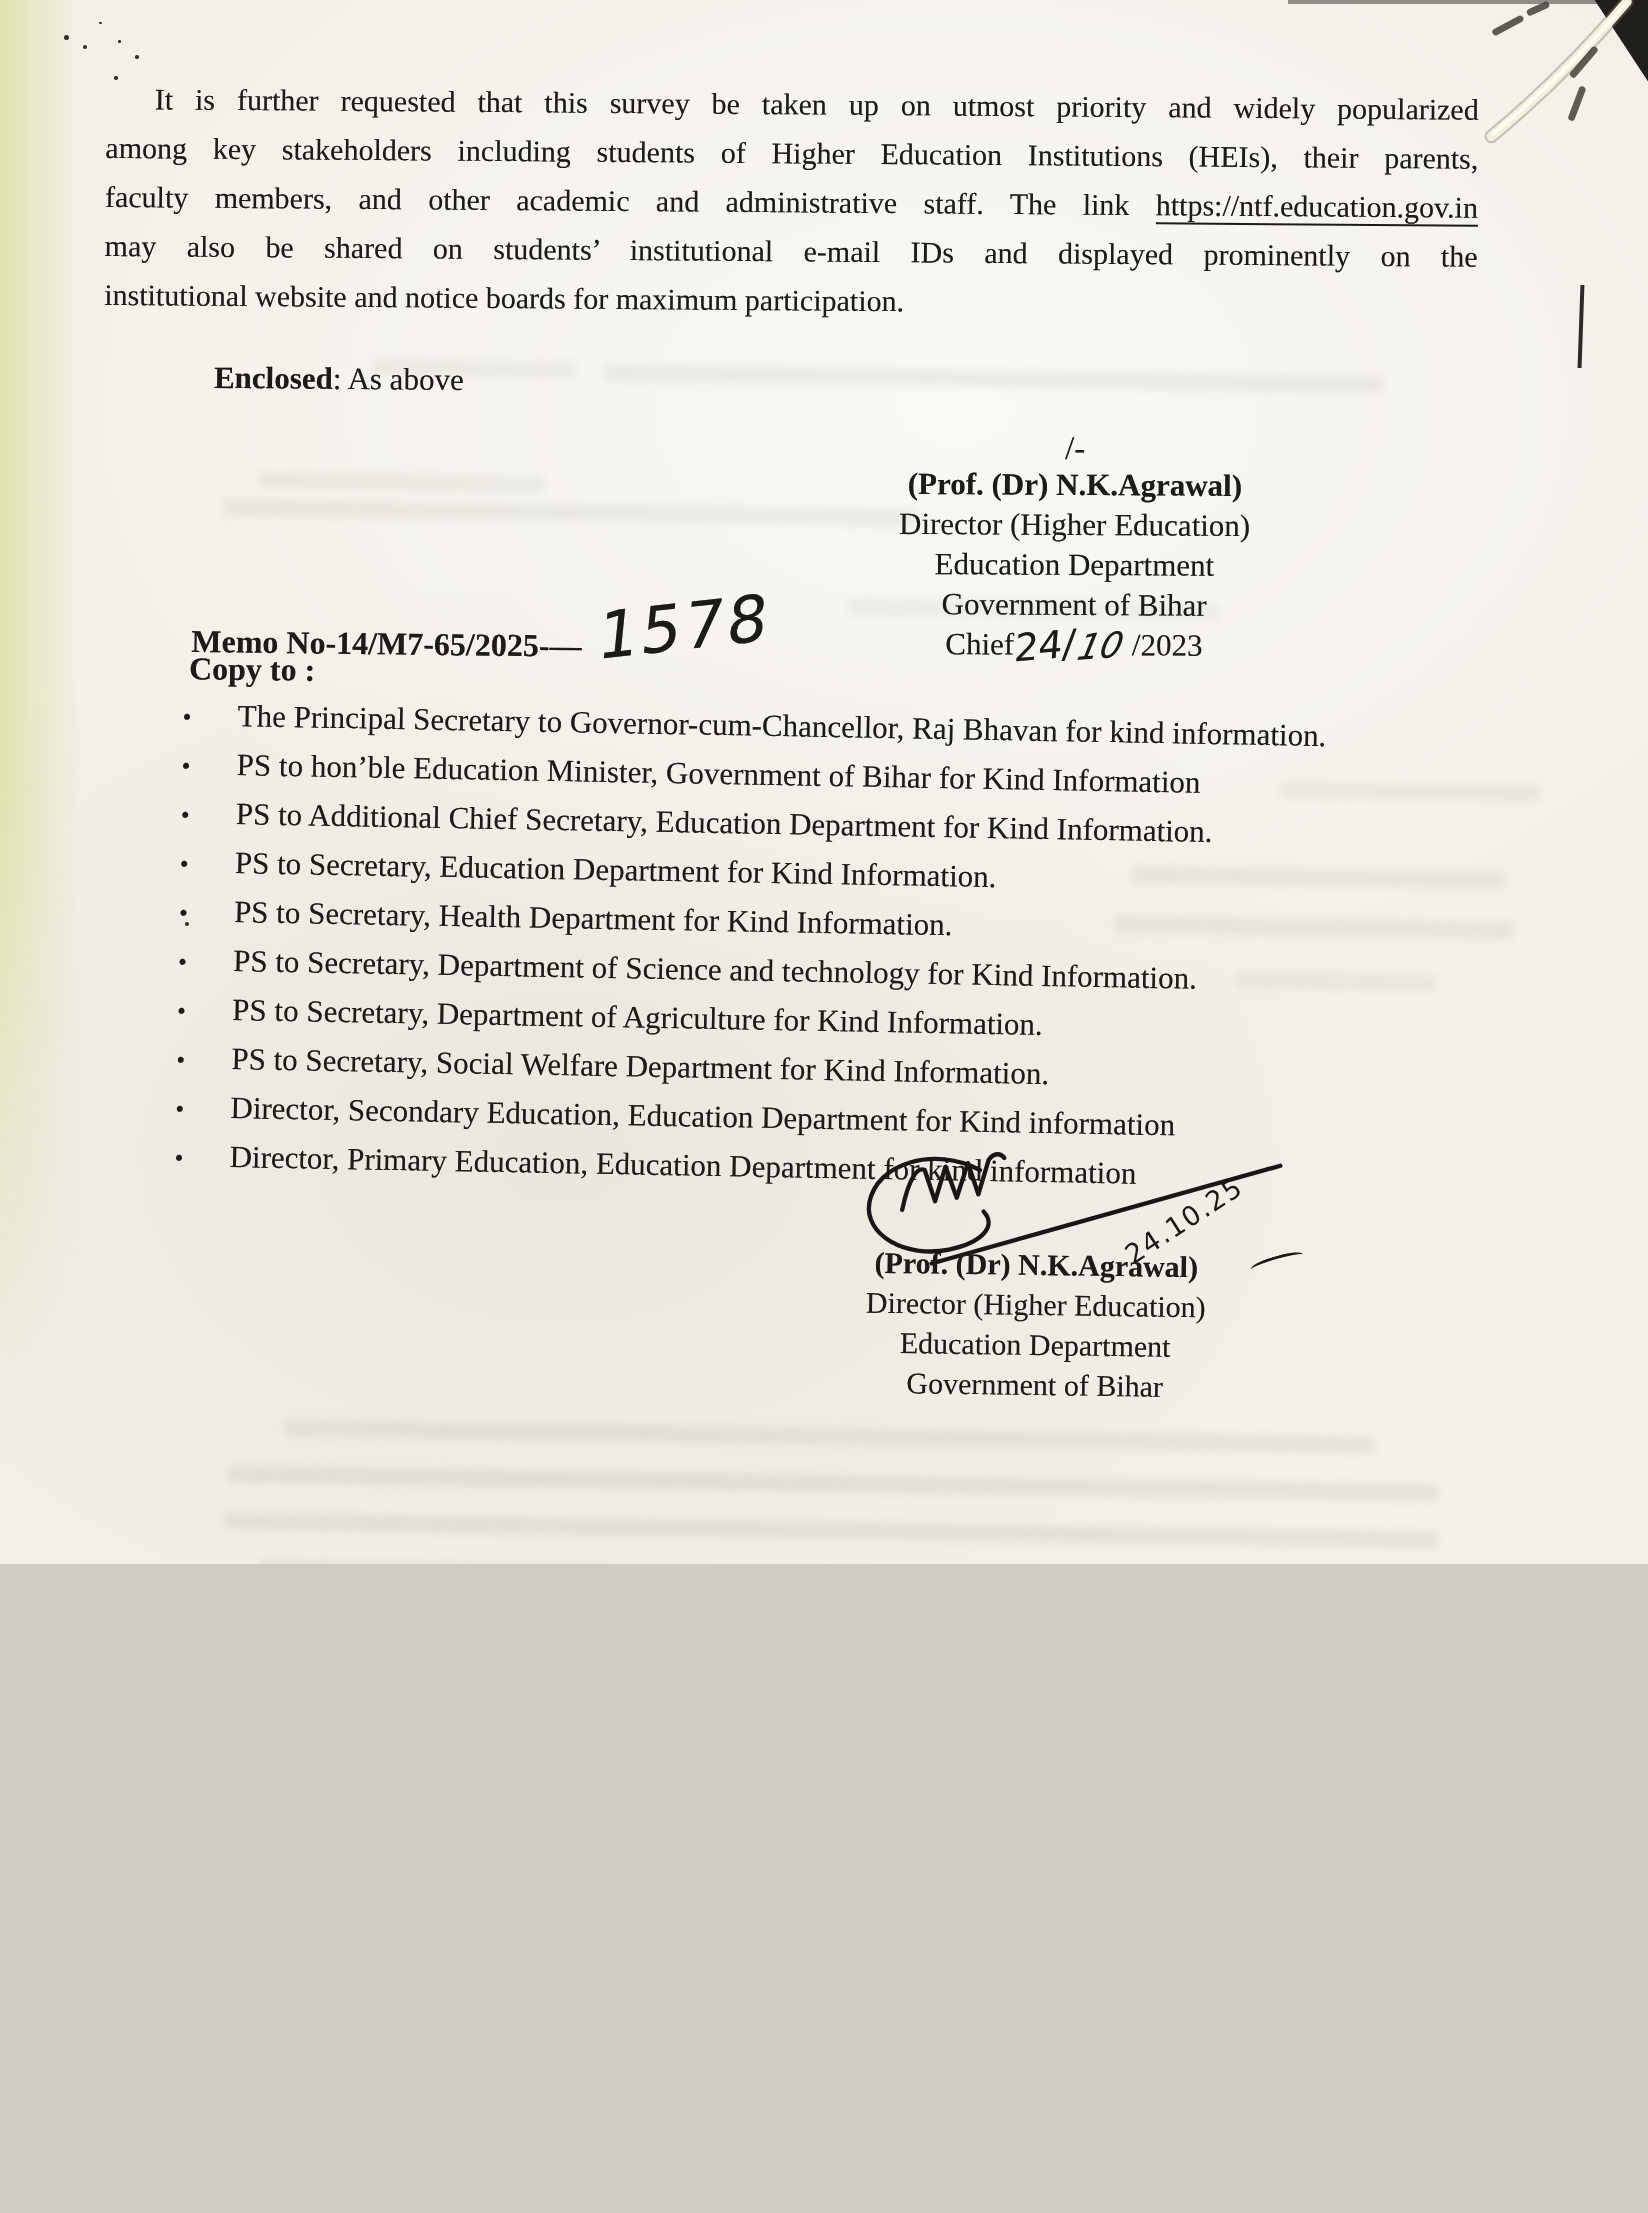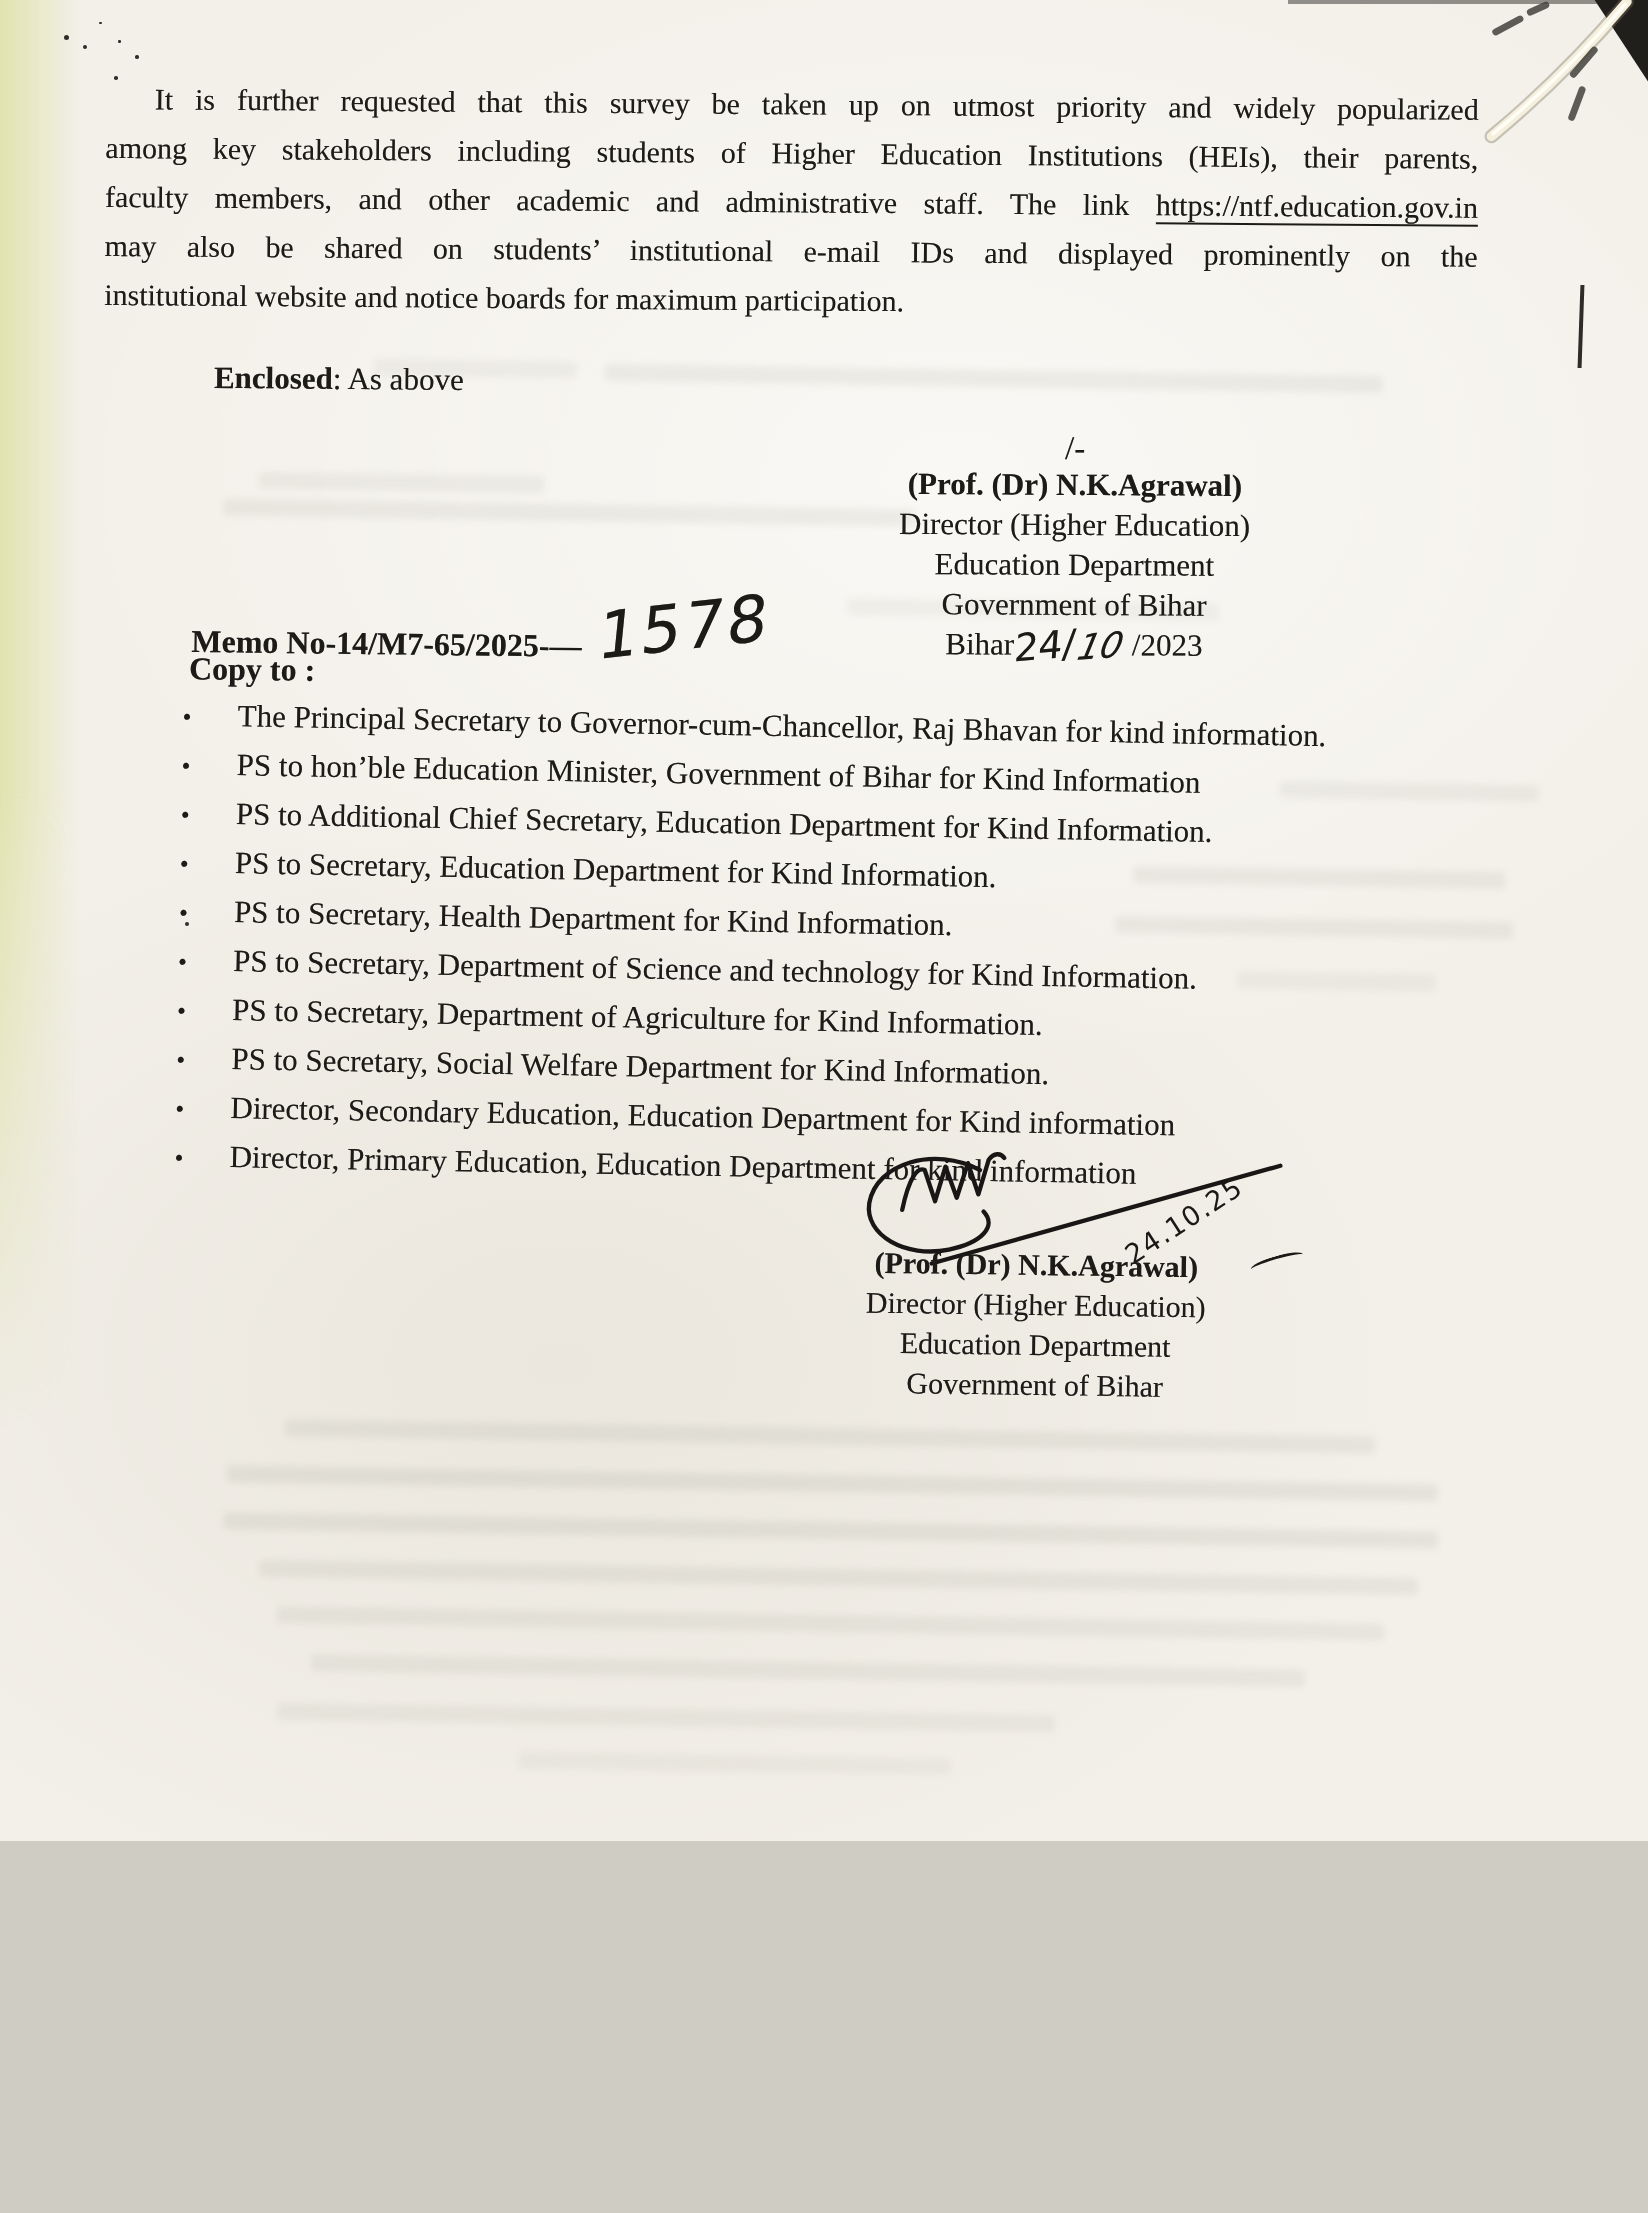--- a/index.html
+++ b/index.html
@@ -1,17 +1,17 @@
 <!DOCTYPE html>
 <html style="font-size:14px"><head>
 <meta charset="utf-8">
 <style>
   html,body{margin:0;padding:0;background:#cfccc4;}
   .page{
-    position:relative;width:1649px;height:1841px;overflow:hidden;
+    position:relative;width:1649px;height:1564px;overflow:hidden;
     font-family:"Liberation Serif","DejaVu Serif",serif;color:#1c1b18;
     background:
       radial-gradient(1297px 865px at 58% 26%, rgba(255,255,255,.55), rgba(255,255,255,0) 70%),
       radial-gradient(1211px 821px at 34% 74%, rgba(208,203,190,.25), rgba(208,203,190,0) 72%),
       #f3f0e9;
   }
   .txt{text-shadow:0 0 0.6px rgba(28,27,24,.5);}
   
   #paragraph{position:absolute;left:106px;top:74px;width:1373px;font-size:30px;line-height:49px;
     transform:rotate(.45deg);transform-origin:left top;}
@@ -129,21 +129,21 @@
   <div id="enclosed" class="txt">
     <span class="bold">Enclosed</span><span>: As above</span>
   </div>
 
   <div id="sig-top" class="txt">
     <div class="init">/-</div>
     <div class="bold">(Prof. (Dr) N.K.Agrawal)</div>
     <div>Director (Higher Education)</div>
     <div>Education Department</div>
     <div>Government of Bihar</div>
-    <div class="date-line"><span>Bihar</span><span class="hand hand-day">24/</span><span class="hand hand-month">10</span><span>/2023</span></div>
+    <div class="date-line"><span>Chief</span><span class="hand hand-day">24/</span><span class="hand hand-month">10</span><span>/2023</span></div>
   </div>
 
   <div id="memo" class="txt">
     <span>Memo No-14/M7-65/2025-—</span><span id="dispatch">1578</span>
   </div>
   <div id="copyto" class="txt">Copy to :</div>
 
   <ul id="copy-list" class="txt">
     <li>
         <span class="blt">•</span>

